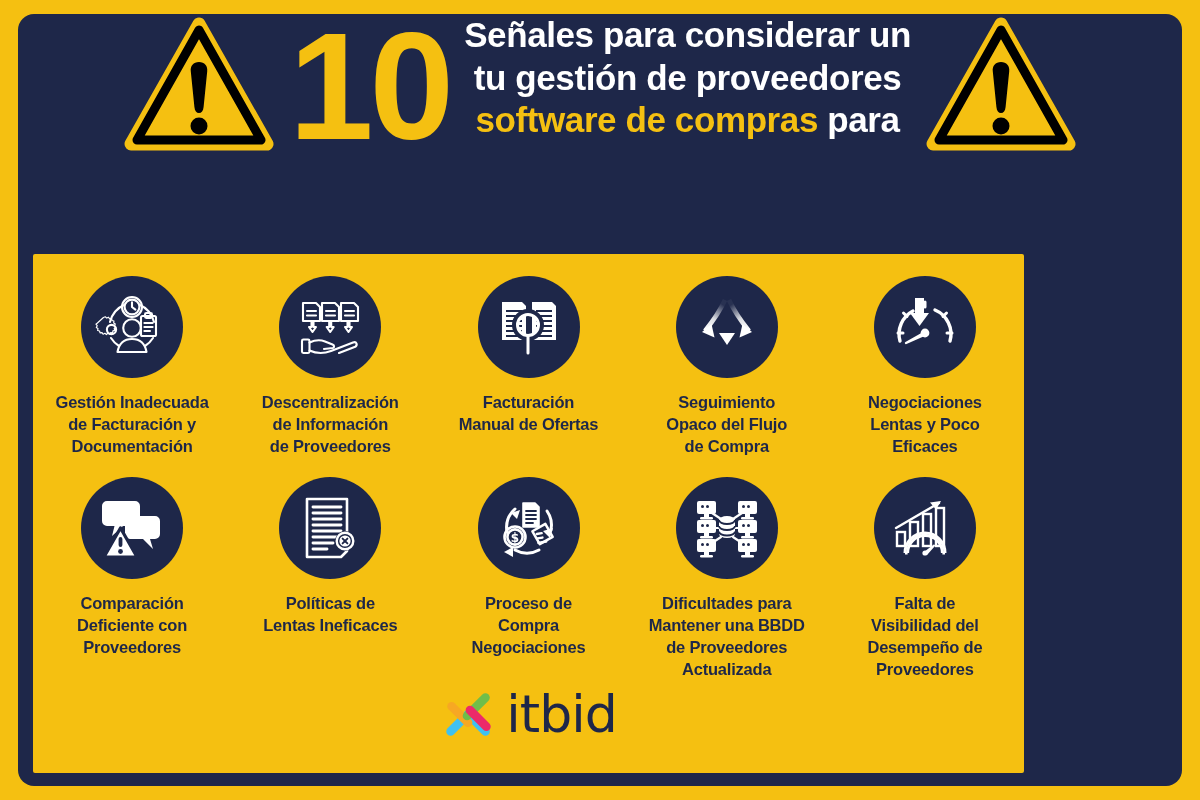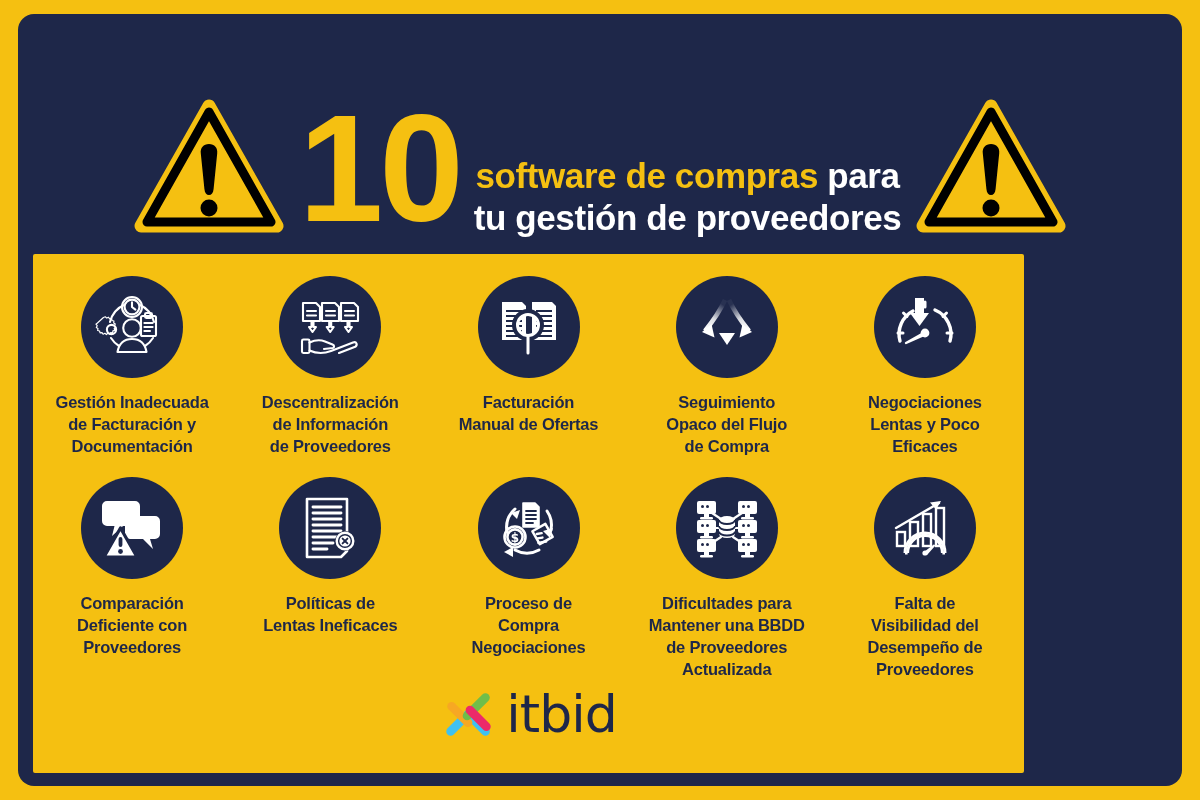--- a/index.html
+++ b/index.html
@@ -27,21 +27,21 @@
     overflow: hidden;
   }
 
   
   .header {
     position: absolute;
     left: 0; top: 0;
     width: 100%;
     height: 226px;
     display: flex;
-    align-items: flex-end;
+    align-items: flex-start;
     justify-content: center;
   }
 
   .warn-slot {
     width: 180px;
     display: flex;
     align-items: center;
     justify-content: center;
     flex: 0 0 180px;
   }
@@ -159,22 +159,23 @@
           <path d="M75 16 L137 126 L13 126 Z" fill="#F5C011" stroke="#000000" stroke-width="9" stroke-linejoin="round"></path>
           <path d="M75 48 C80.5 48 84 52 83.2 57.5 L79.6 93 C79.2 97 77.5 99 75 99 C72.5 99 70.8 97 70.4 93 L66.8 57.5 C66 52 69.5 48 75 48 Z" fill="#000000"></path>
           <circle cx="75" cy="112" r="8.5" fill="#000000"></circle>
         </svg>
       </span>
     </div>
 
     <div class="big-number">10</div>
 
     <div class="headline">
+      <div>Señales para considerar un</div>
+      <div>tu gestión de proveedores</div>
       <div><span class="accent">software de compras</span><span> para</span></div>
-      <div>tu gestión de proveedores</div>
     </div>
 
     <div class="warn-slot">
       <span>
         <svg width="150" height="140" viewBox="0 0 150 140">
           <path d="M75 10 L143 130 L7 130 Z" fill="none" stroke="#F5C011" stroke-width="13" stroke-linejoin="round"></path>
           <path d="M75 16 L137 126 L13 126 Z" fill="#F5C011" stroke="#000000" stroke-width="9" stroke-linejoin="round"></path>
           <path d="M75 48 C80.5 48 84 52 83.2 57.5 L79.6 93 C79.2 97 77.5 99 75 99 C72.5 99 70.8 97 70.4 93 L66.8 57.5 C66 52 69.5 48 75 48 Z" fill="#000000"></path>
           <circle cx="75" cy="112" r="8.5" fill="#000000"></circle>
         </svg>

